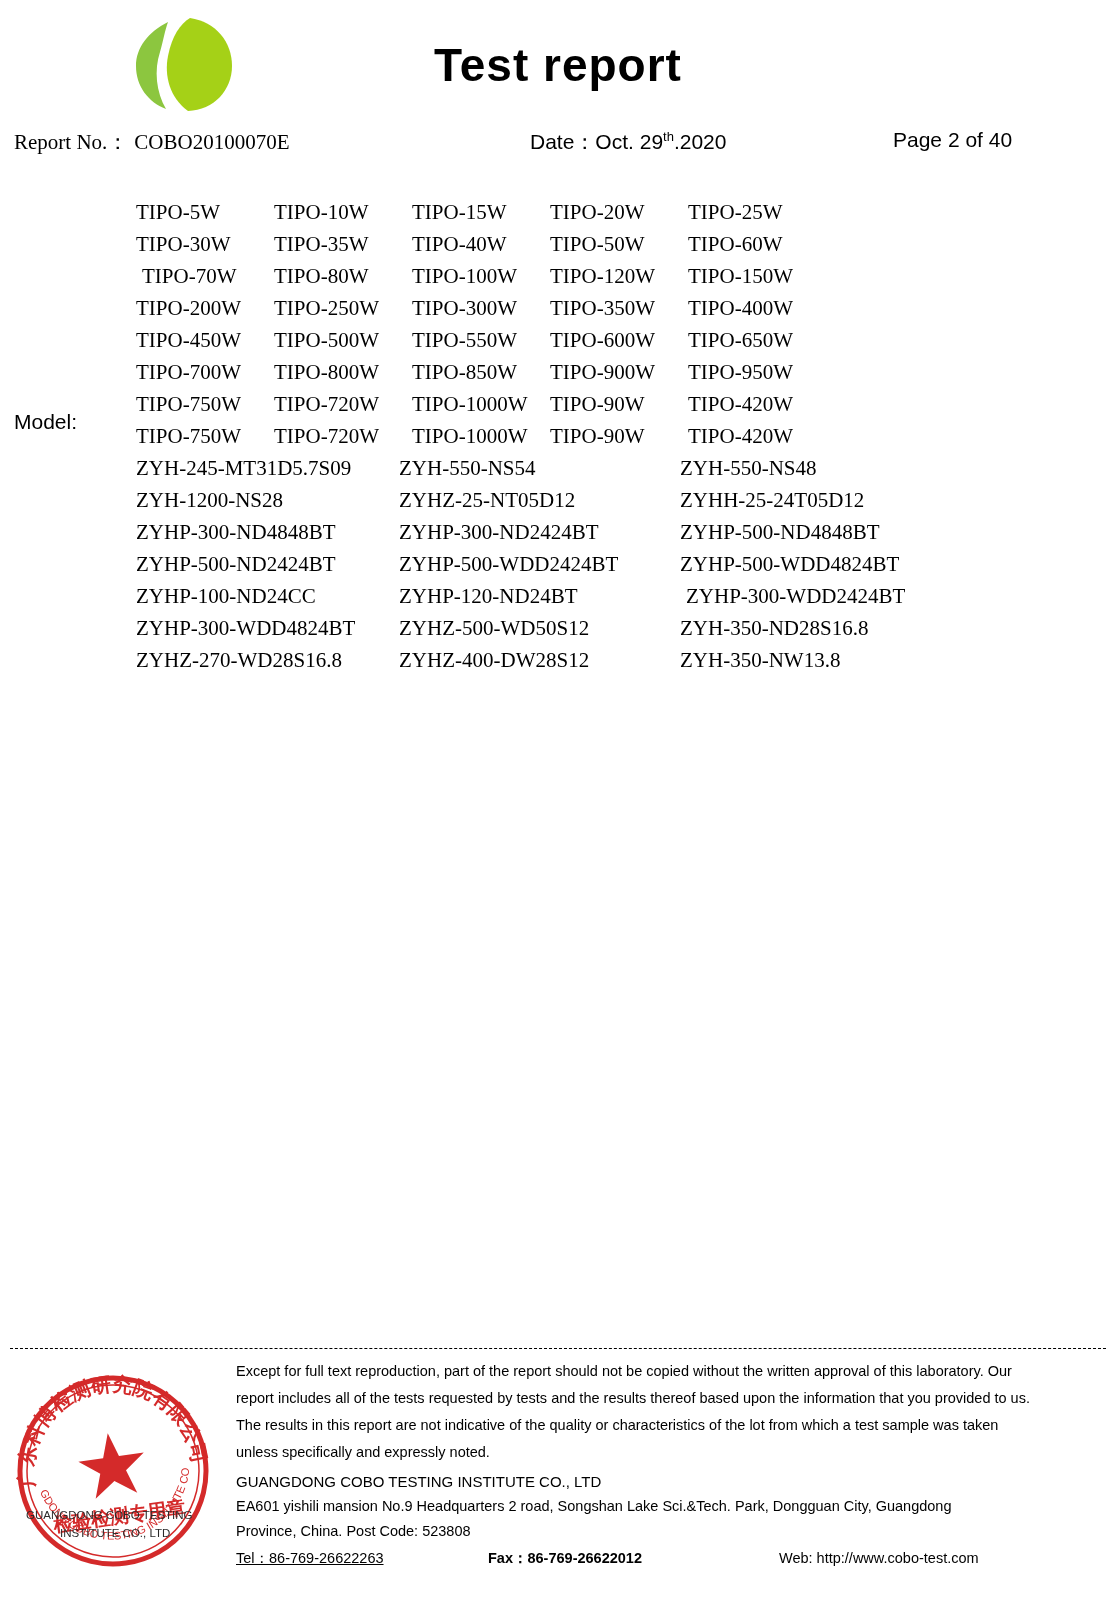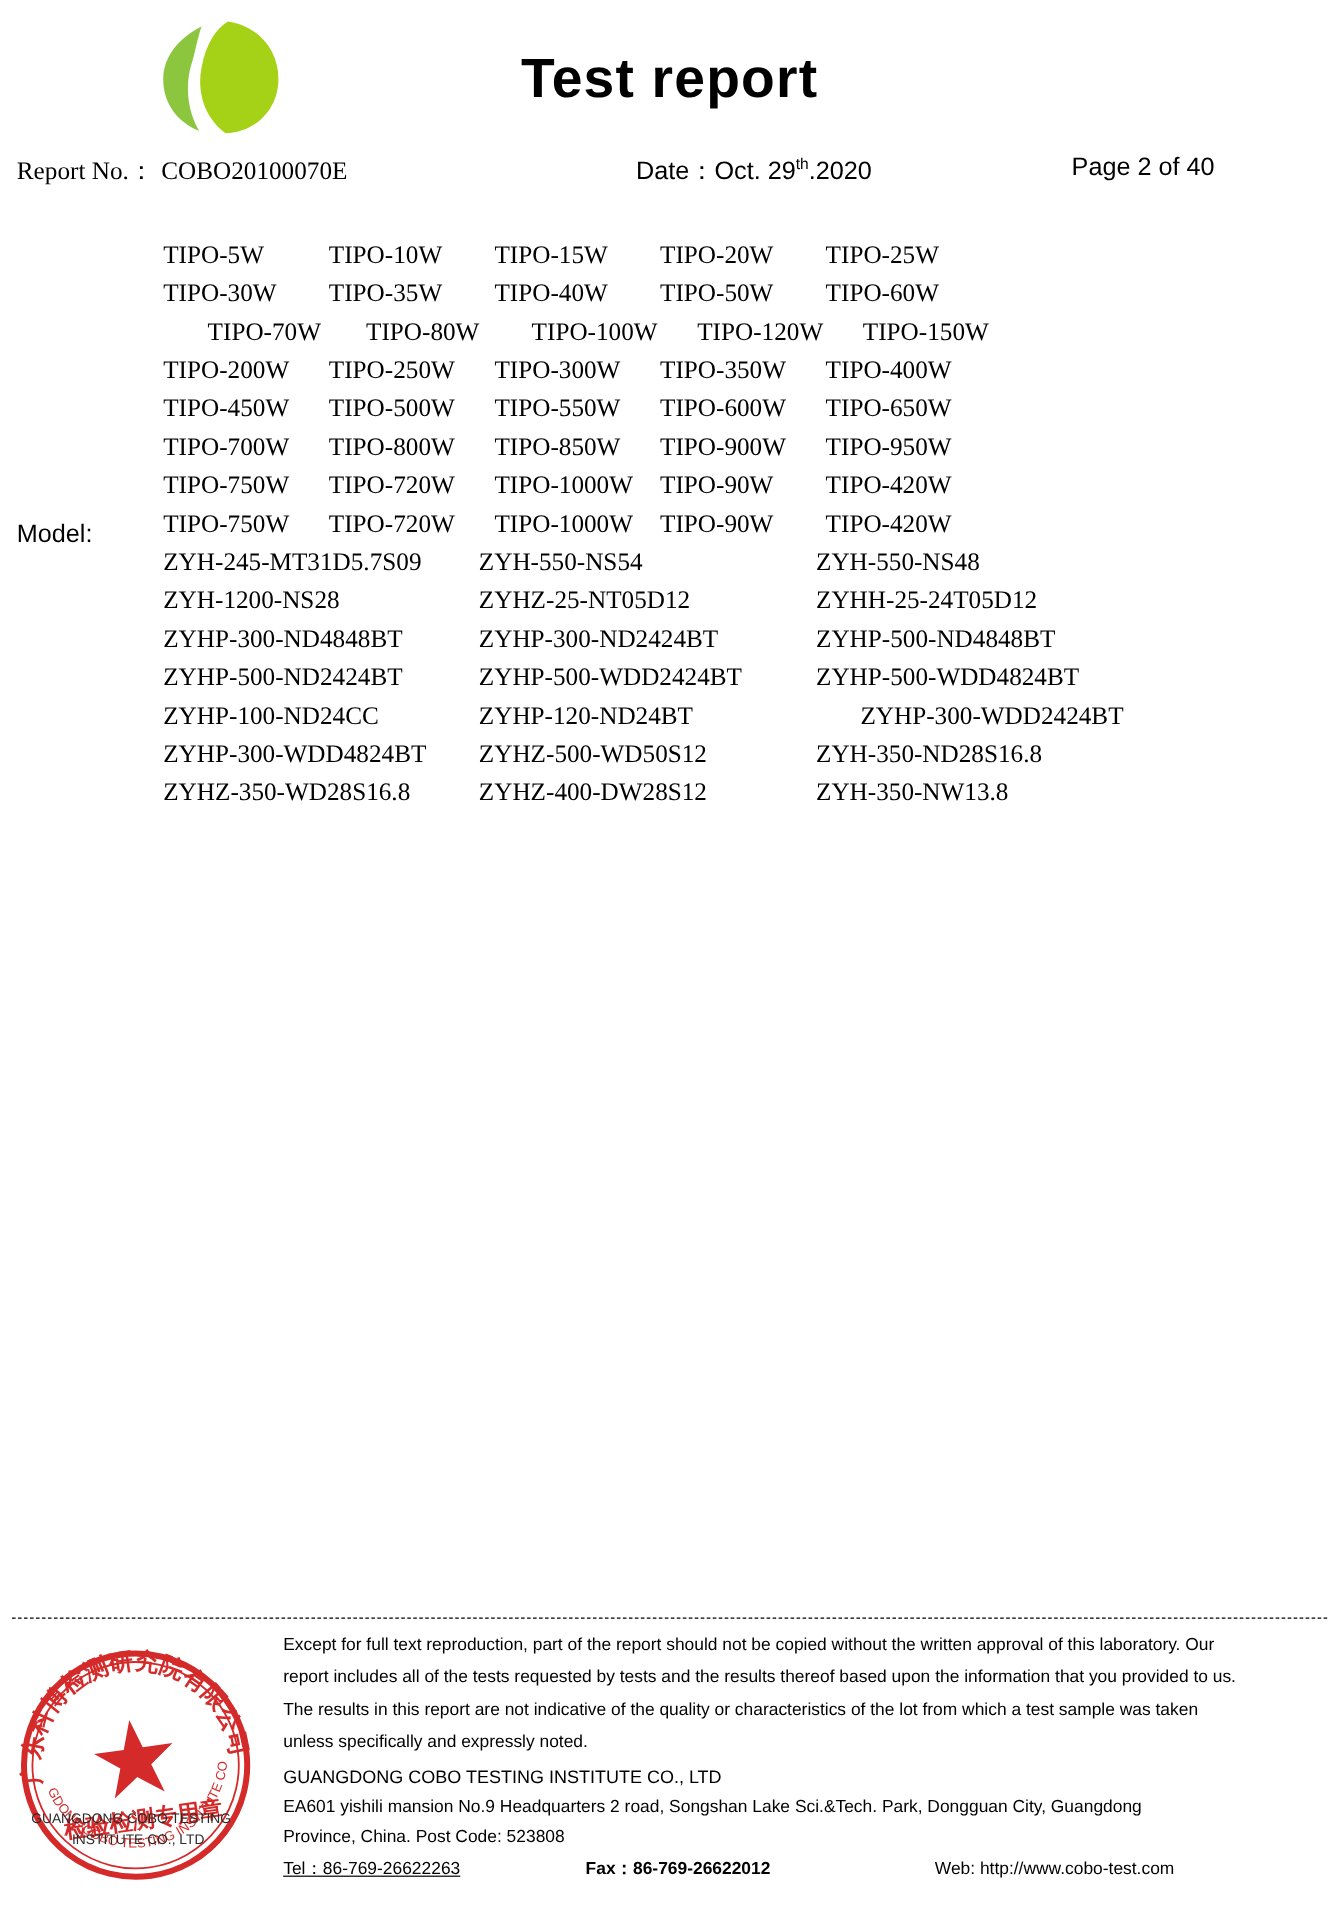--- a/index.html
+++ b/index.html
@@ -76,40 +76,40 @@
   .model-area {
     position: relative;
     margin-top: 28px;
     font-family: "Liberation Serif", serif;
     font-size: 21px;
     line-height: 32px;
   }
   .model-label {
     position: absolute;
     left: 14px;
-    top: 234px;
+    top: 210px;
     font-family: "Liberation Sans", sans-serif;
     font-size: 21px;
   }
   .model-rows {
     margin-left: 136px;
   }
   .row5 {
     display: flex;
     height: 32px;
   }
   .row5 > div { width: 138px; }
   .row3 {
     display: flex;
     height: 32px;
   }
   .row3 > div:nth-child(1) { width: 263px; }
   .row3 > div:nth-child(2) { width: 281px; }
   .row3 > div:nth-child(3) { width: 300px; }
-  .indent-2 { padding-left: 6px; margin-left: 31px; }
+  .indent-2 { padding-left: 6px; }
 
   
   .footer {
     position: absolute;
     left: 0;
     bottom: 0;
     width: 1116px;
   }
   .divider {
     border-top: 1px dashed #000;
@@ -267,21 +267,21 @@
       <div class="indent-2">ZYHP-300-WDD2424BT</div>
     </div>
 
     <div class="row3">
       <div>ZYHP-300-WDD4824BT</div>
       <div>ZYHZ-500-WD50S12</div>
       <div>ZYH-350-ND28S16.8</div>
     </div>
 
     <div class="row3">
-      <div>ZYHZ-350-WD28S16.8</div>
+      <div>ZYHZ-270-WD28S16.8</div>
       <div>ZYHZ-400-DW28S12</div>
       <div>ZYH-350-NW13.8</div>
     </div>
 
   </div>
 </div>
 
 <div class="footer">
   <div class="divider"></div>
   <div class="footer-inner">

